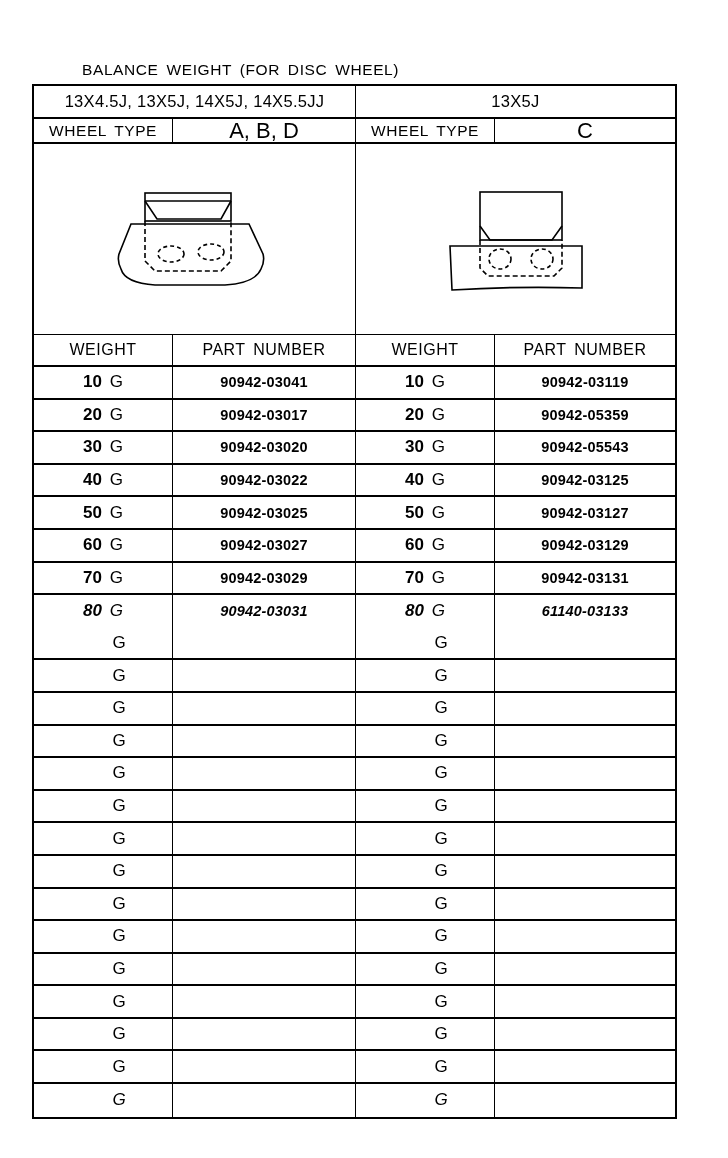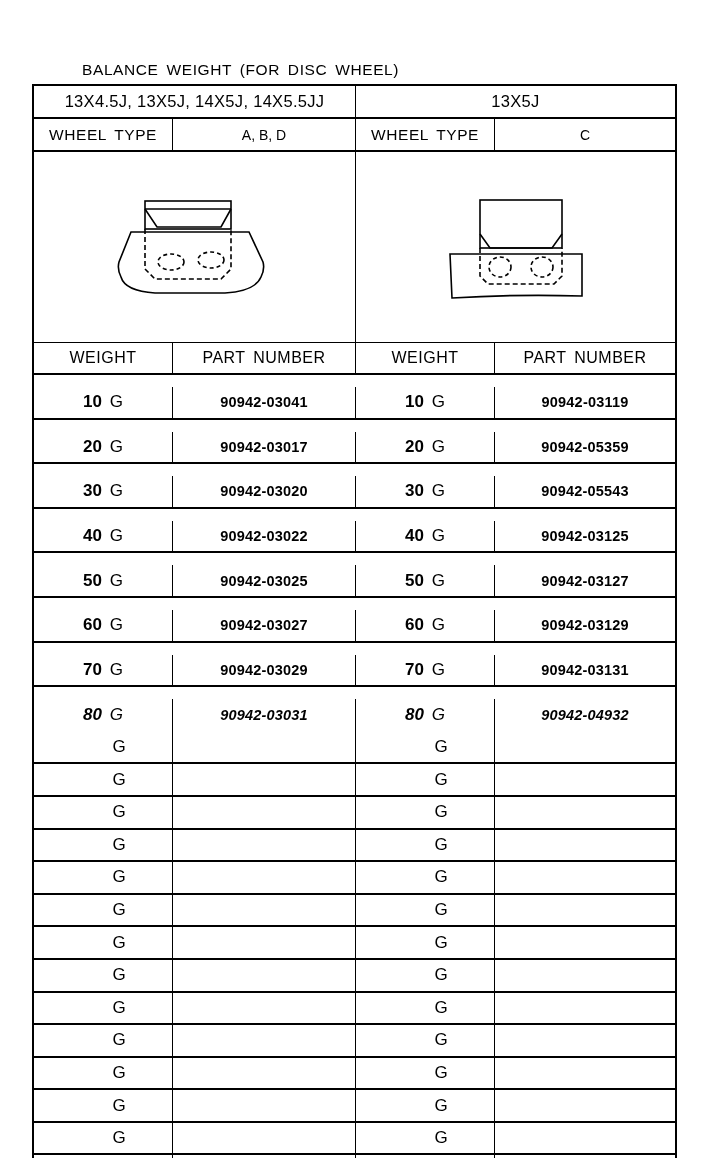--- a/index.html
+++ b/index.html
@@ -24,26 +24,26 @@
       border-right: 1.5px solid #000; white-space: nowrap;
     }
     .cell:last-child { border-right: none; }
     .c1 { width: 139px; }
     .c2 { width: 183px; }
     .c3 { width: 139px; }
     .c4 { width: 180px; }
     .half { width: 322px; }
     .half2 { width: 319px; }
     .h-size { height: 33px; font-size: 16.5px; letter-spacing: 0.3px; }
-    .h-type { height: 33px; }
+    .h-type { height: 25px; }
     .h-type .lbl { font-size: 15.5px; letter-spacing: 0.6px; word-spacing: 3px; }
-    .h-type .val { font-size: 14px; }
+    .h-type .val { font-size: 22px; }
     .h-illus { height: 191px; border-bottom-width: 1.5px; }
     .h-head { height: 32px; font-size: 16px; letter-spacing: 0.5px; word-spacing: 3px; }
-    .h-data { height: 32.6px; font-size: 17px; margin-top: 12px; }
+    .h-data { height: 32.6px; font-size: 17px; }
     .h-data .pn { font-size: 14.5px; font-weight: bold; letter-spacing: 0.2px; }
     .h-data .wt { font-weight: bold; word-spacing: 3px; }
     .h-data .wt .unit { font-weight: normal; }
     .h-empty { height: 32.6px; font-size: 17px; }
     .h-empty .g { padding-left: 32px; }
     .ref {
       position: absolute; right: 48px; top: 1192px;
       font-size: 15px; letter-spacing: -0.3px; white-space: nowrap;
     }
     svg { display: block; }
@@ -148,21 +148,21 @@
       <div class="row h-data">
         <div class="cell c1 wt"><span>70</span>&nbsp;<span class="unit">G</span></div>
         <div class="cell c2 pn">90942-03029</div>
         <div class="cell c3 wt"><span>70</span>&nbsp;<span class="unit">G</span></div>
         <div class="cell c4 pn">90942-03131</div>
       </div>
       <div class="row h-data">
         <div class="cell c1 wt"><span>80</span>&nbsp;<span class="unit">G</span></div>
         <div class="cell c2 pn">90942-03031</div>
         <div class="cell c3 wt"><span>80</span>&nbsp;<span class="unit">G</span></div>
-        <div class="cell c4 pn">90942-04932</div>
+        <div class="cell c4 pn">61140-03133</div>
       </div>
     </div>
   <div id="blank-rows">
       <div class="row h-empty">
         <div class="cell c1">
           <span class="g">G</span>
         </div>
         <div class="cell c2"></div>
         <div class="cell c3">
           <span class="g">G</span>

